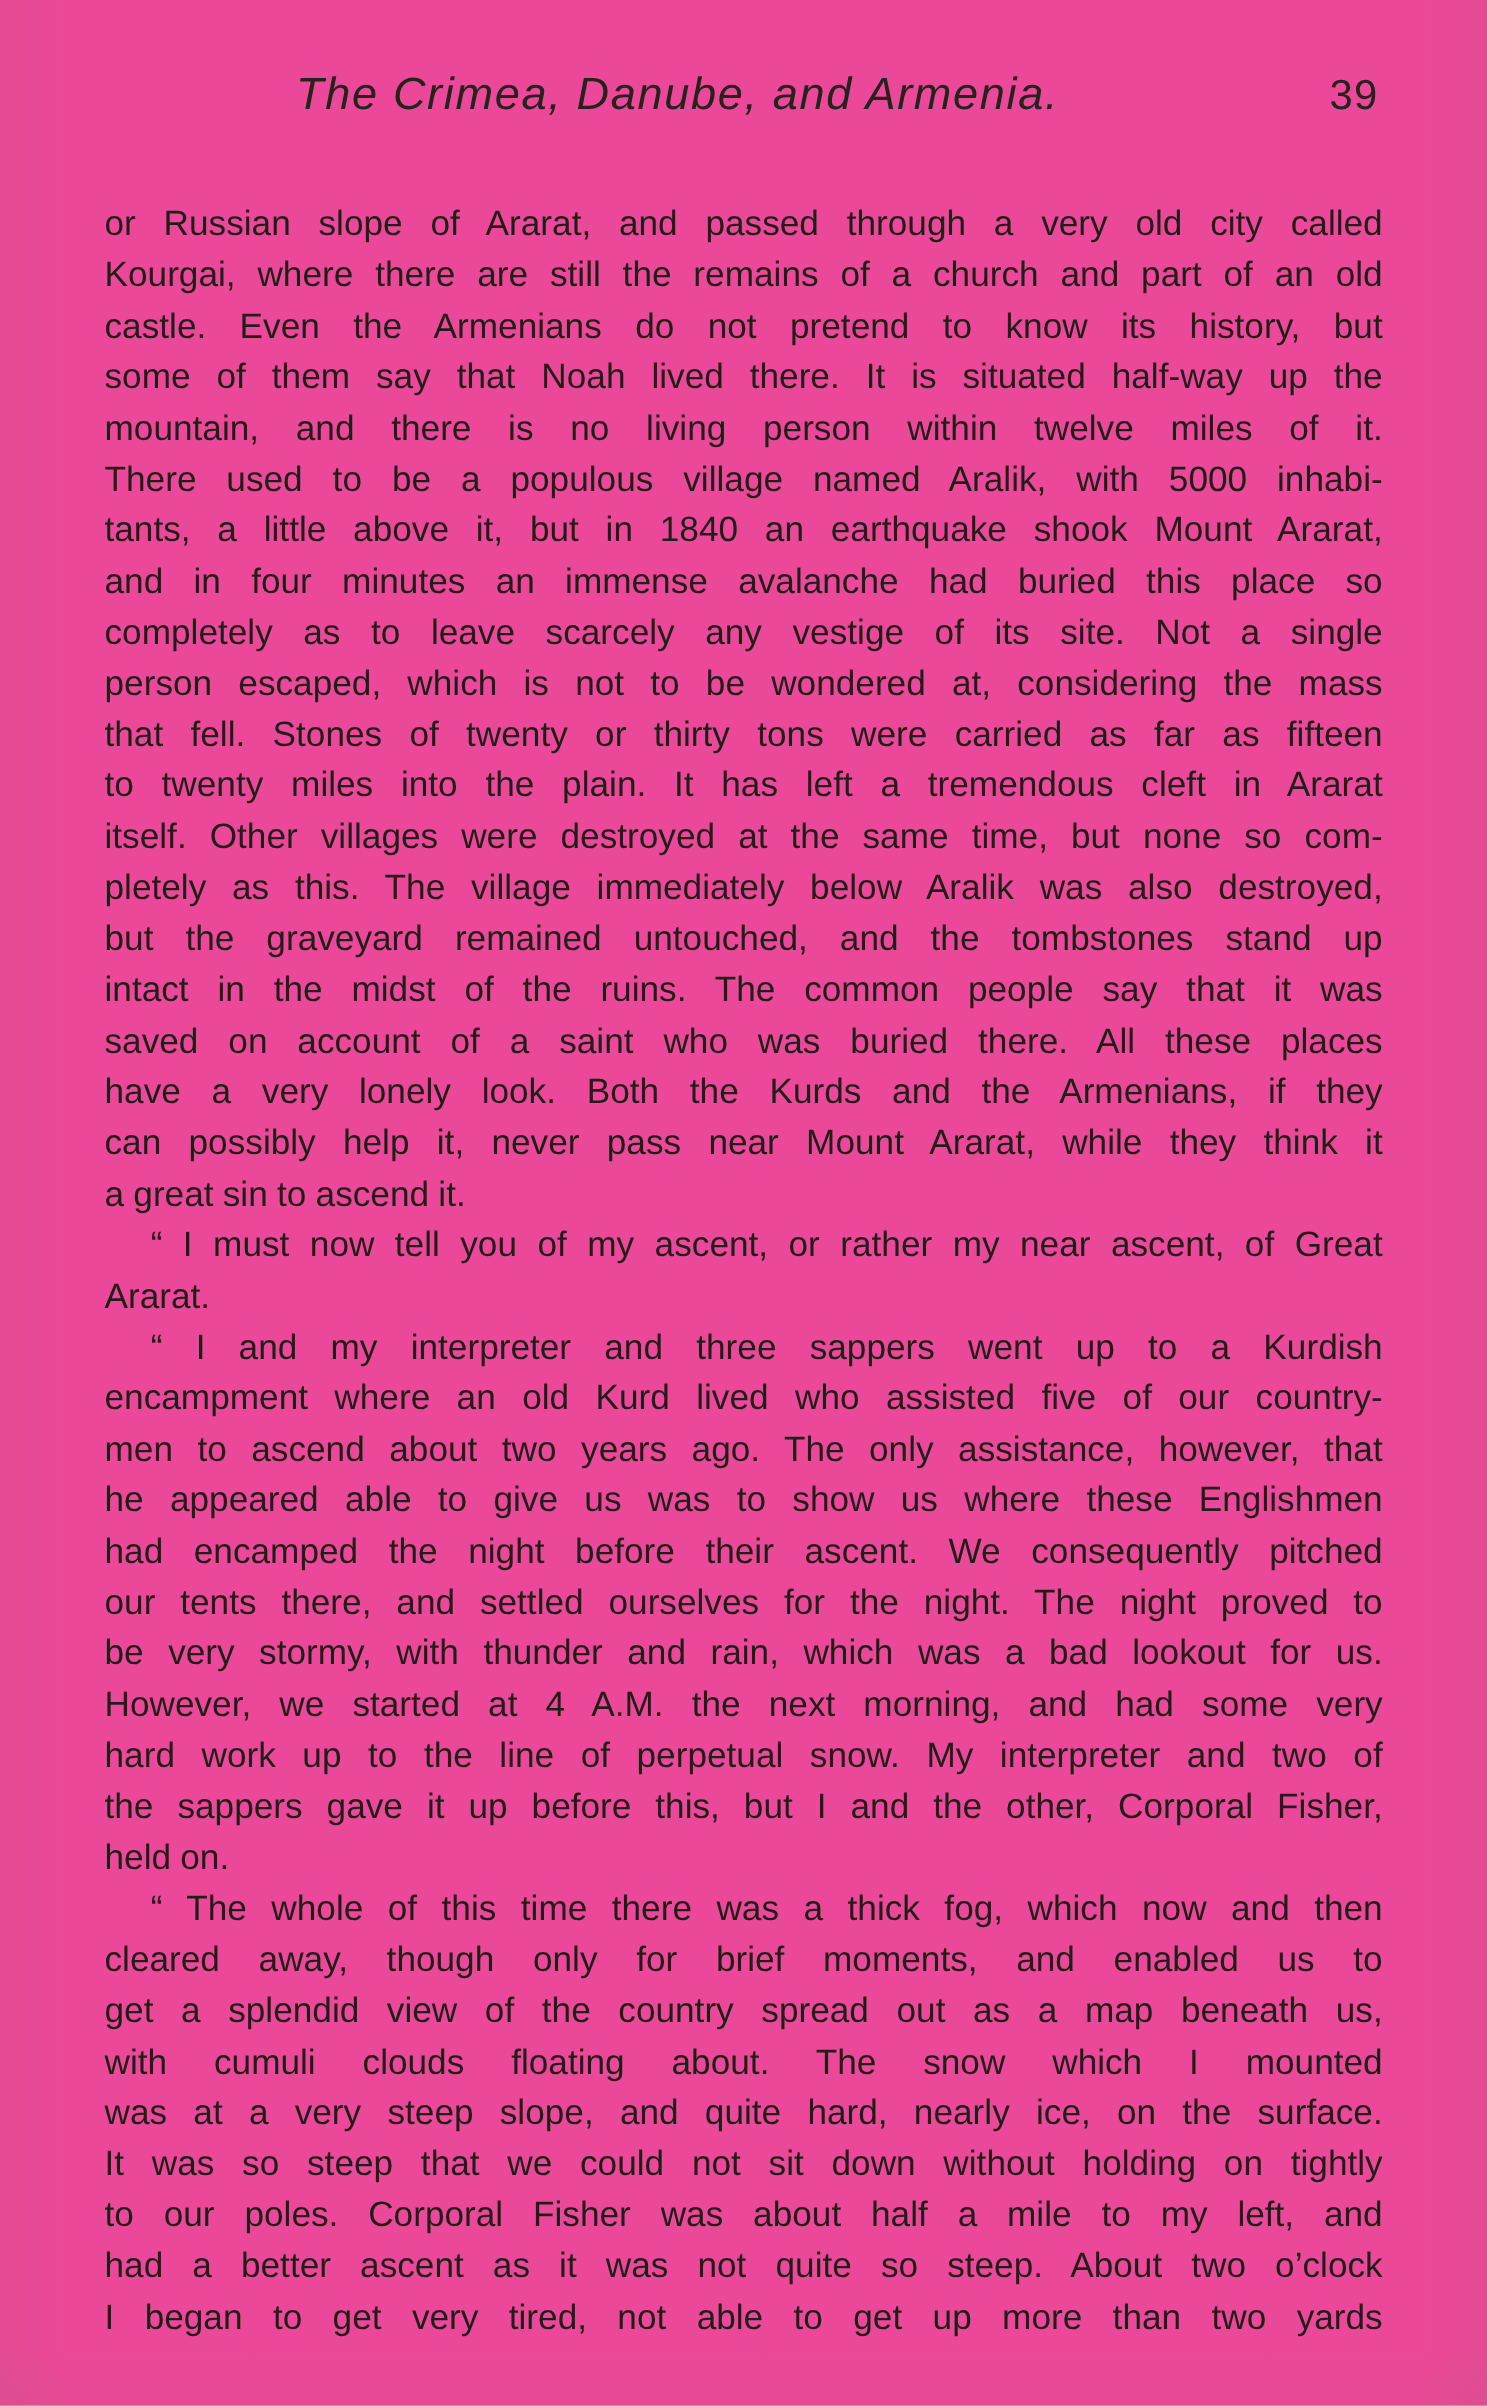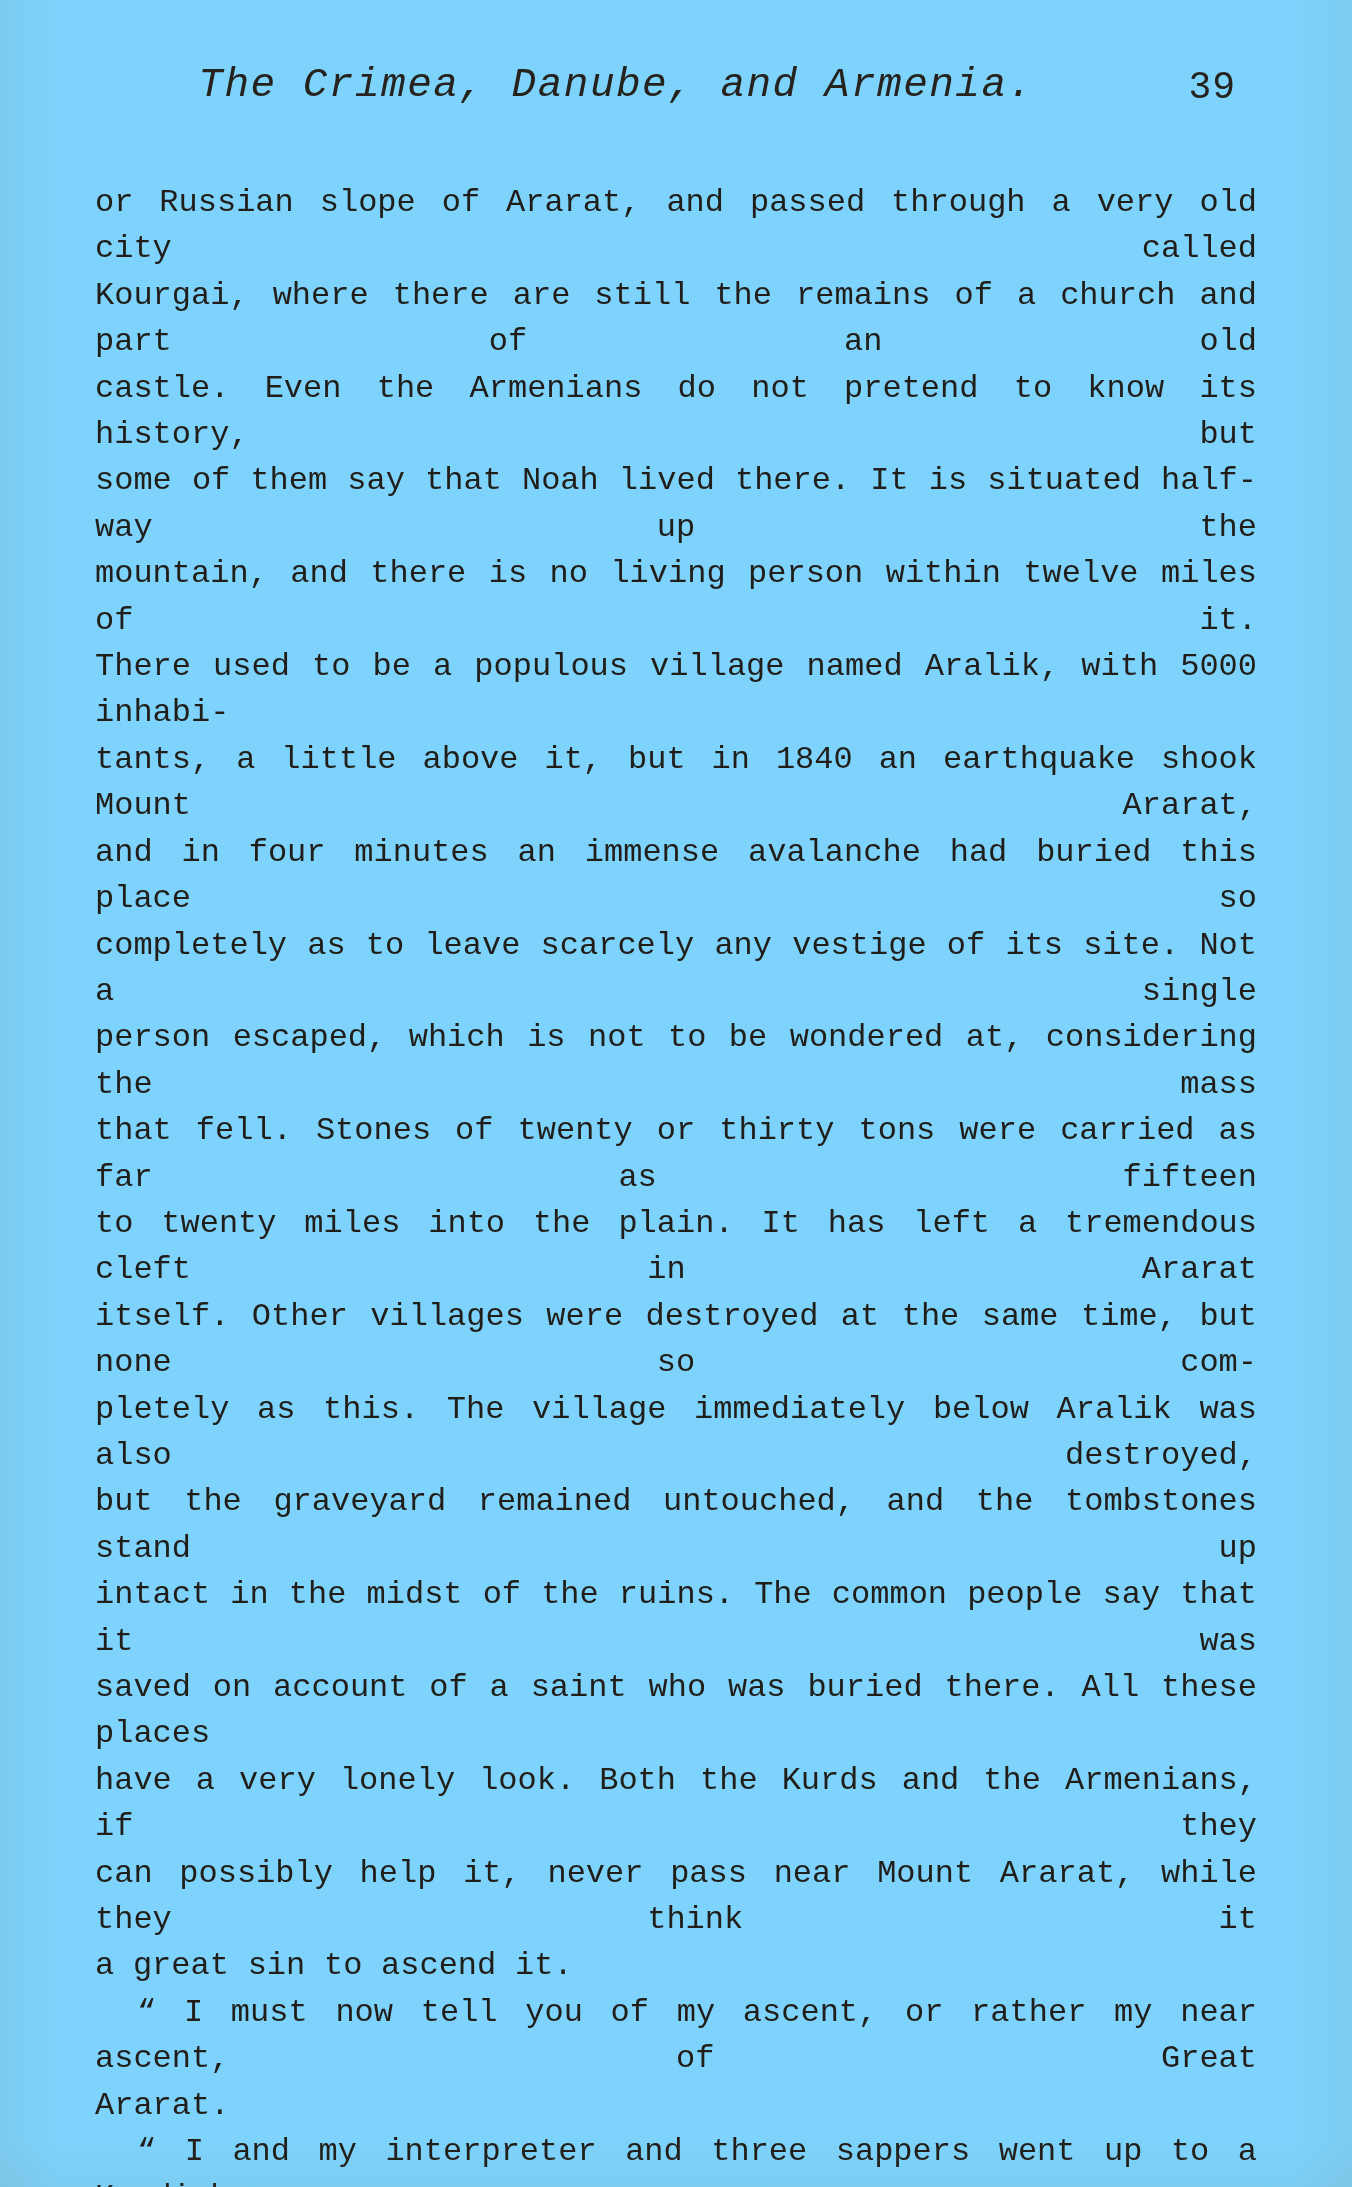--- a/index.html
+++ b/index.html
@@ -1,24 +1,24 @@
 <!DOCTYPE html>
 <html><head>
 <meta charset="utf-8">
 <style>
   html, body { margin: 0; padding: 0; background: #d8d4ca; }
   .page {
     position: relative;
     width: 1352px;
     height: 2187px;
     margin: 0 auto;
-    background: #7dd3fc;
+    background: #ec4899;
     box-sizing: border-box;
     padding: 62px 95px 0 95px;
-    font-family: Liberation Mono, monospace;
+    font-family: Liberation Sans, sans-serif;
     color: #211e1a;
     overflow: hidden;
   }
   
   .page::before {
     content: "";
     position: absolute;
     inset: 0;
     pointer-events: none;
     background:
@@ -36,21 +36,21 @@
     left: 0;
     right: 120px;
     text-align: center;
     font-style: italic;
     font-size: 41px;
     letter-spacing: 1.5px;
     color: #26221d;
   }
   .page-number {
     position: absolute;
-    right: 21px;
+    right: 4px;
     top: 4px;
     font-size: 38px;
     letter-spacing: 1px;
     color: #26221d;
   }
   .body-text {
     font-size: 32px;
     line-height: 46.4px;
     word-spacing: -0.5px;
   }

